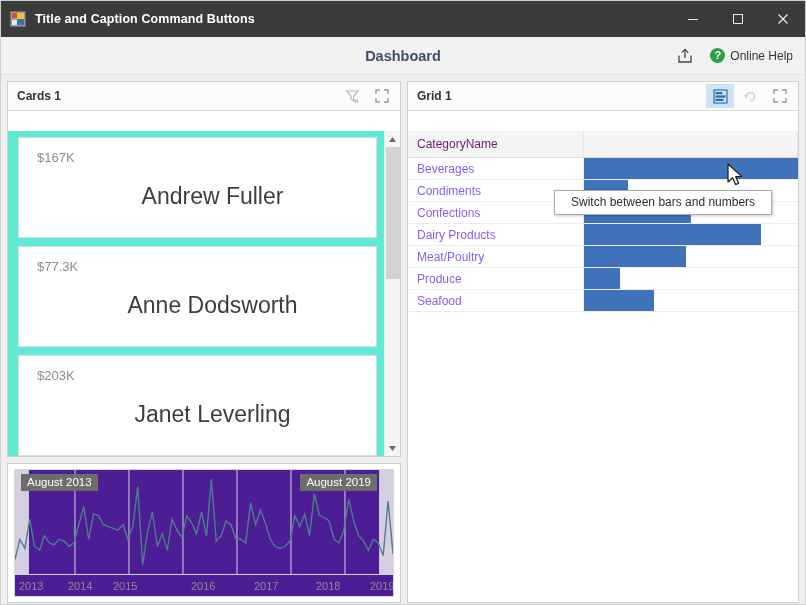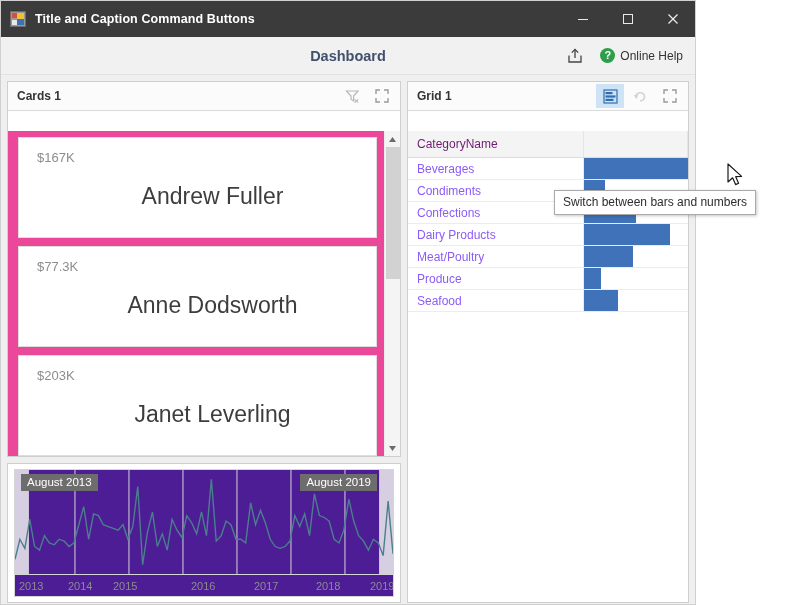--- a/index.html
+++ b/index.html
@@ -6,21 +6,21 @@
   html, body {
     width: 806px; height: 605px;
     font-family: "Liberation Sans", sans-serif;
     background: #ffffff;
     overflow: hidden;
   }
 
   
   .window {
     position: absolute; left: 0; top: 0;
-    width: 696px; height: 605px;
+    width: 806px; height: 605px;
     background: #efefef;
     border: 1px solid #d0d0d0;
     display: flex; flex-direction: column;
   }
 
   
   .titlebar {
     height: 36px; flex: none;
     background: #3b3b3b;
     display: flex; align-items: center;
@@ -115,21 +115,21 @@
     width: 28px; height: 24px;
     display: flex; align-items: center; justify-content: center;
   }
   .tool-btn.active { background: #cfe3f7; }
   .tool-btn.disabled { opacity: .35; }
 
   
   .cards-area {
     flex: 1; min-height: 0;
     display: flex;
-    background: #ec4899;
+    background: #5eead4;
     position: relative;
   }
   .cards-scroll {
     flex: 1; padding: 6px 7px 0 10px;
     display: flex; flex-direction: column; gap: 8px;
     overflow: hidden;
   }
   .card {
     flex: none;
     height: 101px;
@@ -228,21 +228,21 @@
   .bar-fill { position: absolute; left: 0; top: 0; bottom: 0; background: #3f72b8; }
   .col-cat { width: 175px; }
 
   
   .tooltip {
     position: absolute;
     left: 553px; top: 115px;
     background: #ffffff;
     border: 1px solid #a9a9a9;
     box-shadow: 1px 1px 3px rgba(0,0,0,.22);
-    padding: 4px 8px 5px;
+    padding: 4px 16px 5px;
     font-size: 12px; color: #2d2d2d;
     white-space: nowrap;
     z-index: 50;
   }
 
   
   .cursor {
     position: absolute; left: 726px; top: 88px;
     z-index: 60; pointer-events: none;
   }

